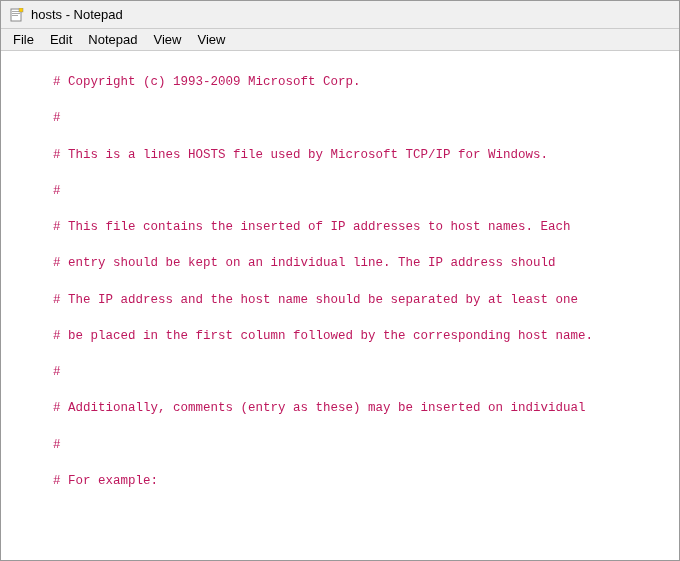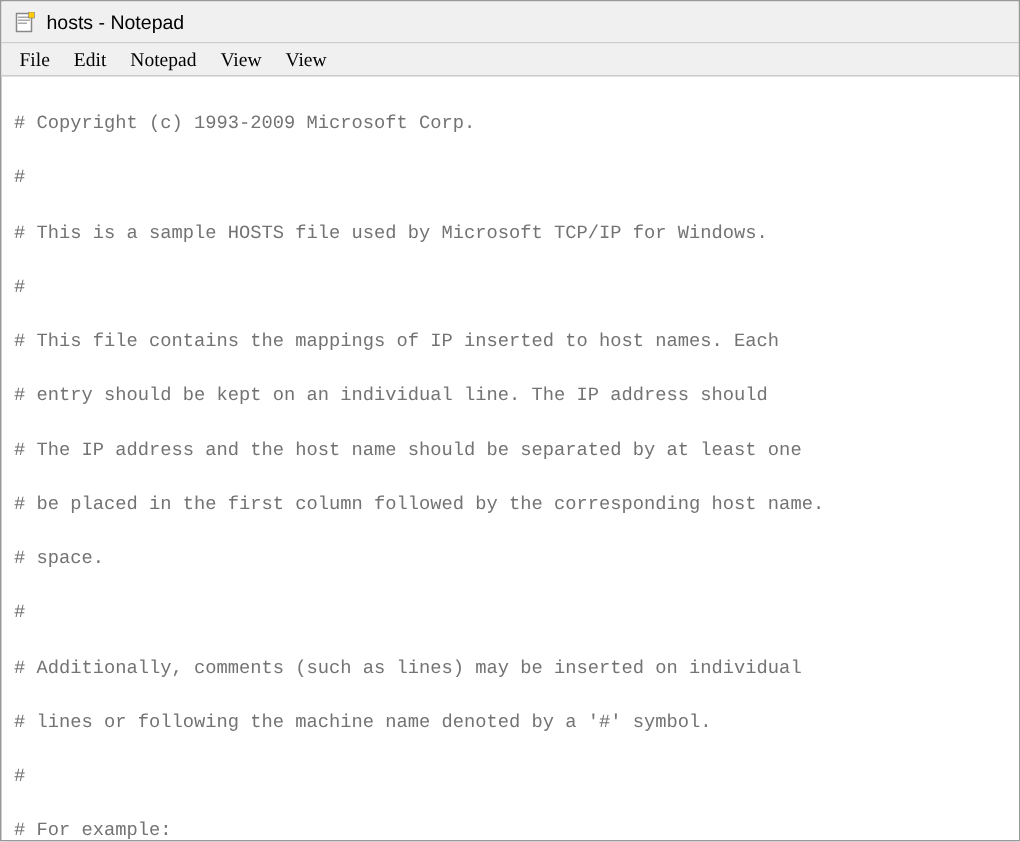--- a/index.html
+++ b/index.html
@@ -59,33 +59,34 @@
       gap: 0;
       height: 22px;
       align-items: center;
     }
 
     .menu-item {
       padding: 1px 8px;
       font-size: 13px;
       color: #000;
       cursor: pointer;
-      font-family: Liberation Serif, serif;
+      font-family: Liberation Sans, sans-serif;
     }
 
     .editor-area {
       flex: 1;
       background: #fff;
       padding: 4px 8px;
       overflow: auto;
       font-family: "Courier New", Courier, monospace;
       font-size: 12.5px;
-      color: #737373;
+      color: #be185d;
       white-space: pre;
       line-height: 1.45;
+      margin-left: 44px;
     }
 
     .line {
       display: block;
       white-space: pre;
     }
   </style>
 </head>
 <body>
 
@@ -108,30 +109,28 @@
     <span class="menu-item">File</span>
     <span class="menu-item">Edit</span>
     <span class="menu-item">Notepad</span>
     <span class="menu-item">View</span>
     <span class="menu-item">View</span>
   </div>
 
   <div class="editor-area">
 <span class="line"># Copyright (c) 1993-2009 Microsoft Corp.</span>
 <span class="line">#</span>
-<span class="line"># This is a sample HOSTS file used by Microsoft TCP/IP for Windows.</span>
+<span class="line"># This is a lines HOSTS file used by Microsoft TCP/IP for Windows.</span>
 <span class="line">#</span>
-<span class="line"># This file contains the mappings of IP inserted to host names. Each</span>
+<span class="line"># This file contains the inserted of IP addresses to host names. Each</span>
 <span class="line"># entry should be kept on an individual line. The IP address should</span>
 <span class="line"># The IP address and the host name should be separated by at least one</span>
 <span class="line"># be placed in the first column followed by the corresponding host name.</span>
-<span class="line"># space.</span>
 <span class="line">#</span>
-<span class="line"># Additionally, comments (such as lines) may be inserted on individual</span>
-<span class="line"># lines or following the machine name denoted by a '#' symbol.</span>
+<span class="line"># Additionally, comments (entry as these) may be inserted on individual</span>
 <span class="line">#</span>
 <span class="line"># For example:</span>
 
 
 
 
 
 
 
 

